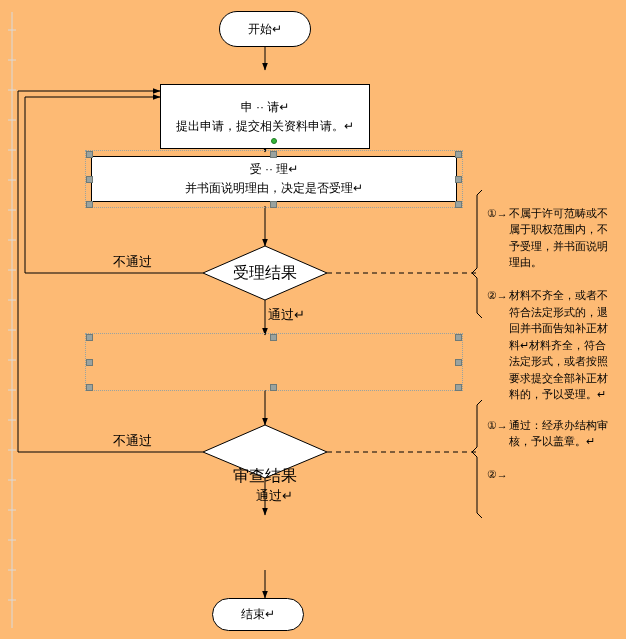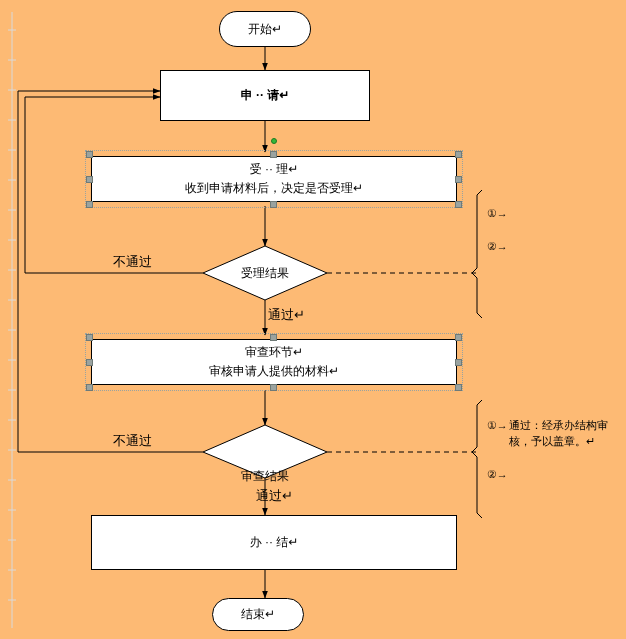--- a/index.html
+++ b/index.html
@@ -75,21 +75,21 @@
   }
   .diamond-wrap {
     position: absolute;
   }
   .diamond-label {
     position: absolute;
     left: 0; top: 0; right: 0; bottom: 0;
     display: flex;
     align-items: center;
     justify-content: center;
-    font-size: 12px;
+    font-size: 16px;
     color: #000;
     white-space: nowrap;
   }
   .edge-label {
     position: absolute;
     font-size: 13px;
     color: #000;
     white-space: nowrap;
   }
   .note {
@@ -177,28 +177,29 @@
 
       <polygon points="265,246 327,273 265,300 203,273" fill="#ffffff" stroke="#000000"></polygon>
       <polygon points="265,425 327,452 265,478 203,452" fill="#ffffff" stroke="#000000"></polygon>
     </g>
   </svg>
 
   <div class="node terminator" style="left:219px; top:11px; width:92px; height:36px;">
     <div class="line">开始↵</div>
   </div>
 
-  <div class="node" style="left:160px; top:70px; width:210px; height:51px;font-weight:bold;">
+  <div class="node" style="left:160px; top:84px; width:210px; height:65px;">
     <div class="line">申 ·· 请↵</div>
+    <div class="line">提出申请，提交相关资料申请。↵</div>
   </div>
 
   <div class="dashed-border" style="left:85px; top:150px; width:378px; height:58px;"></div>
   <div class="node selected" style="left:91px; top:156px; width:366px; height:46px;">
     <div class="line">受 ·· 理↵</div>
-    <div class="line">收到申请材料后，决定是否受理↵</div>
+    <div class="line">并书面说明理由，决定是否受理↵</div>
   </div>
   <div class="handles">
     <div class="handle" style="left:86px; top:151px;"></div>
     <div class="handle" style="left:270px; top:151px;"></div>
     <div class="handle" style="left:455px; top:151px;"></div>
     <div class="handle" style="left:86px; top:176px;"></div>
     <div class="handle" style="left:455px; top:176px;"></div>
     <div class="handle" style="left:86px; top:201px;"></div>
     <div class="handle" style="left:270px; top:201px;"></div>
     <div class="handle" style="left:455px; top:201px;"></div>
@@ -206,56 +207,51 @@
   </div>
 
   <div class="diamond-wrap" style="left:203px; top:246px; width:124px; height:54px;">
     <div class="diamond-label">受理结果</div>
   </div>
 
   <div class="edge-label" style="left:113px; top:253px;">不通过</div>
   <div class="edge-label" style="left:268px; top:306px;">通过↵</div>
 
   <div class="dashed-border" style="left:85px; top:333px; width:378px; height:58px;"></div>
-  <div class="node selected" style="left:91px; top:339px; width:366px; height:46px;">
-    <div class="line">审查环节↵</div>
-    <div class="line">审核申请人提供的材料↵</div>
-  </div>
   <div class="handles">
     <div class="handle" style="left:86px; top:334px;"></div>
     <div class="handle" style="left:270px; top:334px;"></div>
     <div class="handle" style="left:455px; top:334px;"></div>
     <div class="handle" style="left:86px; top:359px;"></div>
     <div class="handle" style="left:455px; top:359px;"></div>
     <div class="handle" style="left:86px; top:384px;"></div>
     <div class="handle" style="left:270px; top:384px;"></div>
     <div class="handle" style="left:455px; top:384px;"></div>
   </div>
 
   <div class="diamond-wrap" style="left:203px; top:450px; width:124px; height:53px;">
     <div class="diamond-label">审查结果</div>
   </div>
 
   <div class="edge-label" style="left:113px; top:432px;">不通过</div>
   <div class="edge-label" style="left:256px; top:487px;">通过↵</div>
 
-  <div class="node" style="left:91px; top:515px; width:366px; height:55px;">
-    <div class="line">办 ·· 结↵</div>
-  </div>
 
   <div class="node terminator" style="left:212px; top:598px; width:92px; height:33px;">
     <div class="line">结束↵</div>
   </div>
 
   <div class="note" style="left:487px; top:188px; width:128px;">
     <div class="note-item">
       <span class="note-marker">①→</span>
+      <span class="note-text">不属于许可范畴或不属于职权范围内，不予受理，并书面说明理由。</span>
     </div>
     <div class="note-item">
       <span class="note-marker">②→</span>
+      <span class="note-text">材料不齐全，或者不符合法定形式的，退回并书面告知补正材料↵材料齐全，符合法定形式，或者按照要求提交全部补正材料的，予以受理。↵</span>
     </div>
   </div>
 
   <div class="note" style="left:487px; top:400px; width:128px;">
     <div class="note-item">
       <span class="note-marker">①→</span>
       <span class="note-text">通过：经承办结构审核，予以盖章。↵</span>
     </div>
     <div class="note-item">
       <span class="note-marker">②→</span>

